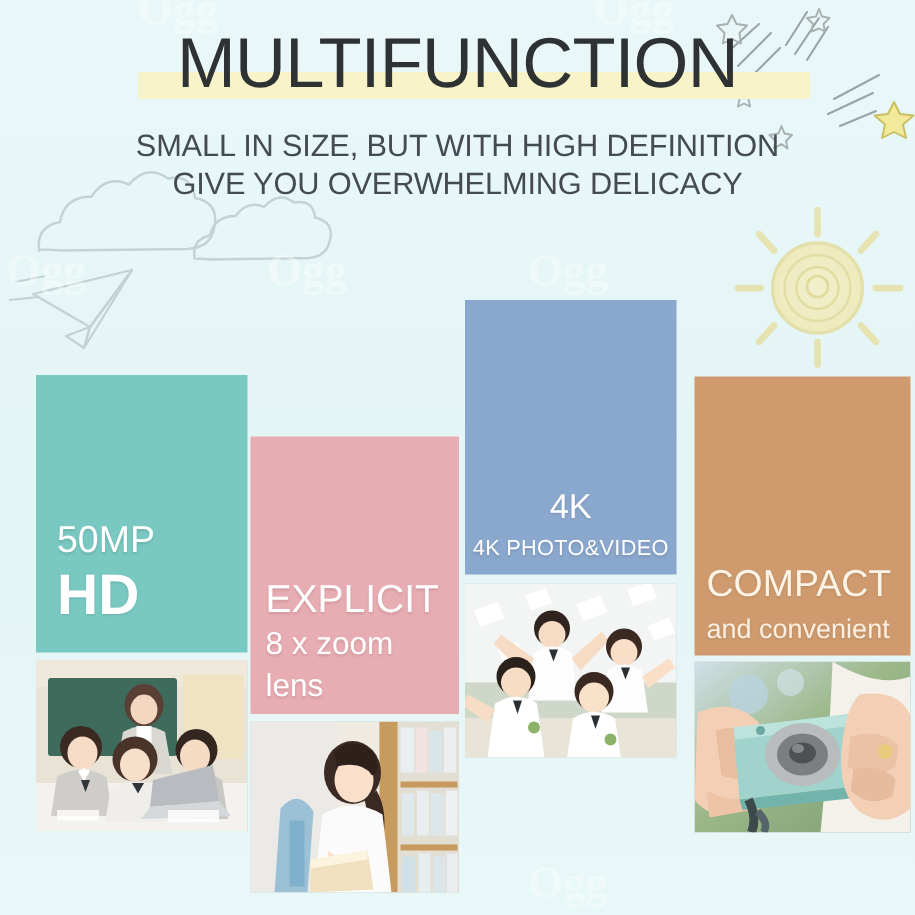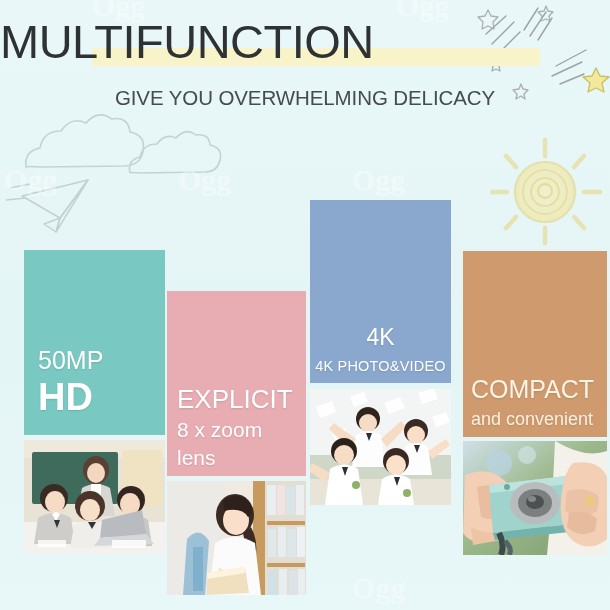--- a/index.html
+++ b/index.html
@@ -22,20 +22,21 @@
     inset: 0;
     pointer-events: none;
   }
   .bg-svg { position: absolute; inset: 0; width: 610px; height: 610px; }
 
   
   .title-wrap {
     position: absolute;
     left: 0; top: 14px;
     width: 610px;
+    text-align: center;
   }
   .title-highlight {
     position: absolute;
     left: 92px;
     top: 48px;
     width: 448px;
     height: 18px;
     background: #f8f3c8;
     border-radius: 2px;
   }
@@ -199,20 +200,21 @@
         <text x="396" y="16">Ogg</text>
       </g>
     </svg>
   </div>
 
   <div class="title-highlight"></div>
   <div class="title-wrap">
     <div class="title">MULTIFUNCTION</div>
   </div>
   <div class="subtitle">
+    <div>SMALL IN SIZE, BUT WITH HIGH DEFINITION</div>
     <div>GIVE YOU OVERWHELMING DELICACY</div>
   </div>
 
   <div class="card" id="card-hd">
     <div class="card-color">
       <div class="card-big l1">50MP</div>
       <div class="card-big l2">HD</div>
     </div>
     <div class="card-photo">
       <svg viewBox="0 0 141 114" preserveAspectRatio="none">

